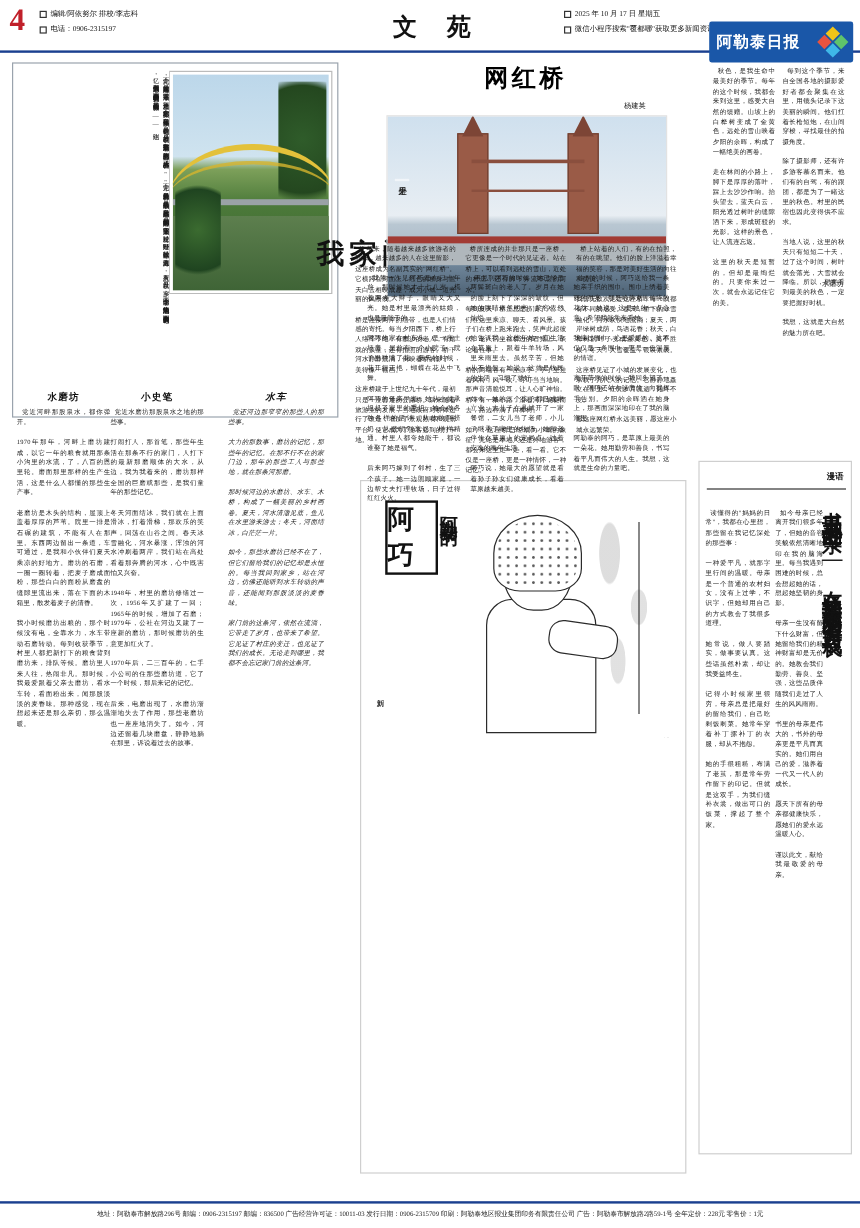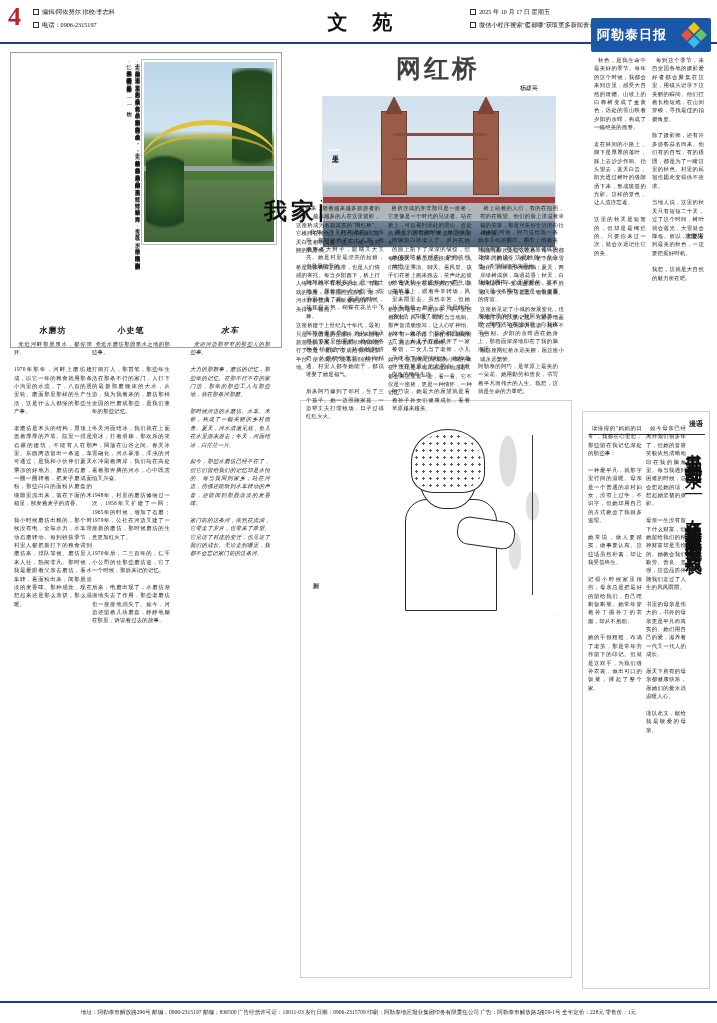--- a/index.html
+++ b/index.html
@@ -135,21 +135,21 @@
   .colA1{position:absolute;left:14px;top:320px;width:78px;height:640px;}
   .colA2{position:absolute;left:92px;top:320px;width:78px;height:640px;}
   .colA3{position:absolute;left:190px;top:320px;width:80px;height:640px;font-style:italic;}
 
   
   .panelB{
     position:absolute;left:290px;top:52px;width:296px;height:330px;
   }
   .titleB{
     position:absolute;left:0;right:0;top:0;text-align:center;
-    font-size:25px;font-weight:bold;color:#404040;letter-spacing:3px;
+    font-size:20px;font-weight:bold;color:#000000;letter-spacing:3px;
   }
   .bylineB{
     position:absolute;right:48px;top:32px;font-size:6px;
   }
   .photoB{
     position:absolute;left:32px;top:44px;width:232px;height:150px;
     background:linear-gradient(#cfe0ee 0%,#e8eef3 55%,#b9c7d2 60%,#8fa3b3 100%);
     border:1px solid #e2e2e2;overflow:hidden;
   }
   .photoB .twr{
@@ -253,21 +253,21 @@
     position:absolute;right:2px;bottom:6px;
     writing-mode:vertical-rl;text-orientation:upright;
     font-size:6.5px;color:#333;
   }
   .colD1{position:absolute;left:306px;top:228px;width:78px;height:330px;}
   .colD2{position:absolute;left:392px;top:228px;width:78px;height:330px;}
   .colD3{position:absolute;left:478px;top:228px;width:80px;height:330px;}
 
   
   .panelE{
-    position:absolute;left:582px;top:411px;width:128px;height:578px;
+    position:absolute;left:582px;top:384px;width:128px;height:578px;
     border:1px solid #cfcfcf;background:#fff;box-sizing:border-box;
   }
   .panelE-head{
     position:absolute;left:6px;top:6px;width:116px;height:16px;
     border-bottom:1px solid #333;
   }
   .panelE-head .label{
     position:absolute;right:2px;top:1px;font-size:7px;font-weight:bold;
   }
   .titleE{
@@ -421,20 +421,24 @@
 这里的秋天是短暂的，但却是最绚烂的。只要你来过一次，就会永远记住它的美。</div>
   <div class="colC2 col-text" style="white-space:pre-wrap">  每到这个季节，来自全国各地的摄影爱好者都会聚集在这里，用镜头记录下这美丽的瞬间。他们扛着长枪短炮，在山间穿梭，寻找最佳的拍摄角度。
 
 除了摄影师，还有许多游客慕名而来。他们有的自驾，有的跟团，都是为了一睹这里的秋色。村里的民宿也因此变得供不应求。
 
 当地人说，这里的秋天只有短短二十天，过了这个时间，树叶就会落光，大雪就会降临。所以，想要看到最美的秋色，一定要把握好时机。
 
 我想，这就是大自然的魅力所在吧。</div>
 
   <div class="panelD">
+    <div class="titleD-wrap">
+      <div class="titleD-small">阿勒泰的</div>
+      <div class="titleD-box">阿巧</div>
+    </div>
     <div class="bylineD">刘新</div>
     <div class="illoD">
       <div class="plant"></div>
       <div class="stem"></div>
       <div class="body"></div>
       <div class="head"></div>
       <div class="scarf"></div>
       <div class="dots"></div>
       <div class="arm"></div>
       <div class="caption">风雅图源</div>

